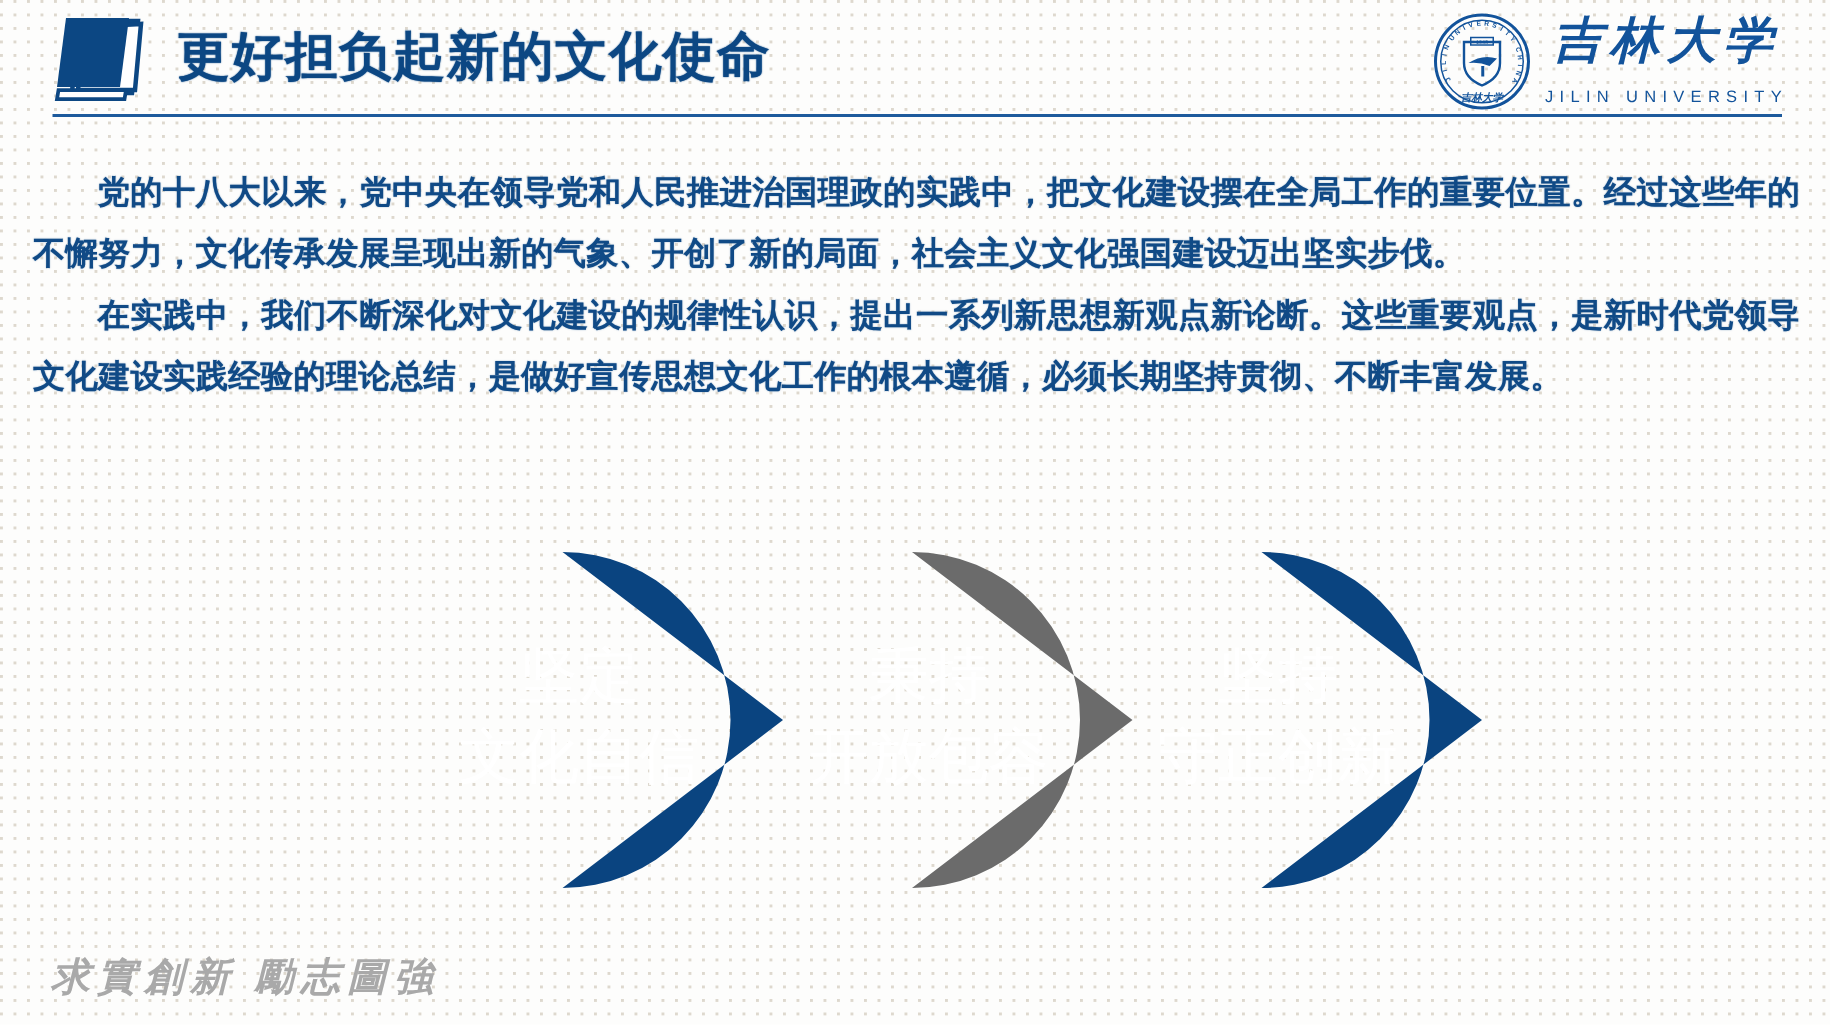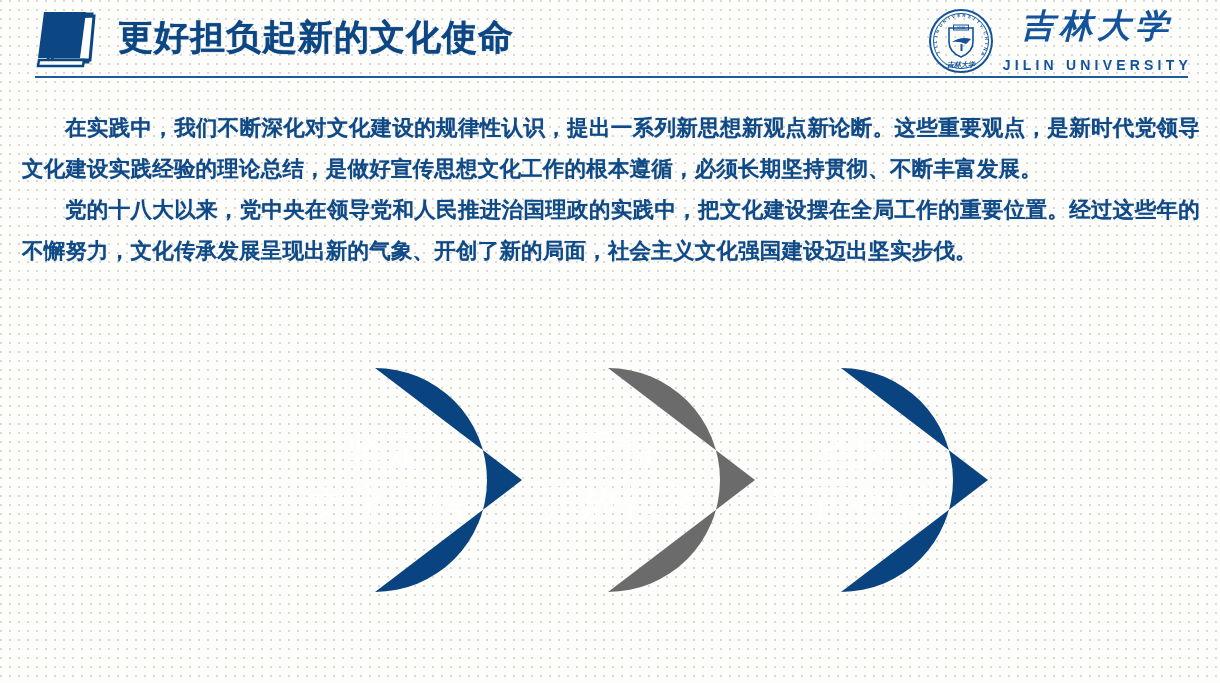--- a/index.html
+++ b/index.html
@@ -73,22 +73,22 @@
     font-family:"Liberation Serif","DejaVu Serif",serif;
     font-size:33px;
     font-weight:bold;
     color:#12539b;
     letter-spacing:5px;
     line-height:1.05;
     white-space:nowrap;
     font-style:italic;
   }
   #logo-en {
-    font-size:14px;
-    font-weight:bold;
+    font-size:11px;
+    font-weight:normal;
     color:#12539b;
     letter-spacing:4.2px;
     white-space:nowrap;
     margin-top:13px;
   }
 
   
   #body-copy {
     position:absolute;
     left:22px; top:108px;
@@ -197,22 +197,22 @@
       <div id="logo-wordmark">
         <div id="logo-cn">吉林大学</div>
         <div id="logo-en">JILIN UNIVERSITY</div>
       </div>
     </div>
 
     <div id="header-rule"></div>
   </div>
 
   <div id="body-copy">
+    <p class="para">党的十八大以来，党中央在领导党和人民推进治国理政的实践中，把文化建设摆在全局工作的重要位置。经过这些年的不懈努力，文化传承发展呈现出新的气象、开创了新的局面，社会主义文化强国建设迈出坚实步伐。</p>
     <p class="para">在实践中，我们不断深化对文化建设的规律性认识，提出一系列新思想新观点新论断。这些重要观点，是新时代党领导文化建设实践经验的理论总结，是做好宣传思想文化工作的根本遵循，必须长期坚持贯彻、不断丰富发展。</p>
-    <p class="para">党的十八大以来，党中央在领导党和人民推进治国理政的实践中，把文化建设摆在全局工作的重要位置。经过这些年的不懈努力，文化传承发展呈现出新的气象、开创了新的局面，社会主义文化强国建设迈出坚实步伐。</p>
   </div>
 
   <div id="diagram">
     <svg viewBox="0 0 740 240" width="740" height="240" aria-hidden="true">
 
       <g>
         <path id="shape3" d="M593 8
                  A112 112 0 1 1 593 232
                  L593 232
                  L740 120
@@ -239,14 +239,15 @@
                  L127 232
                  L274 120
                  Z" fill="#0a4480"></path>
         <text class="node-label" x="138" y="104">坚定</text>
         <text class="node-label" x="138" y="158">文化自信</text>
       </g>
 
     </svg>
   </div>
 
+  <div id="motto">求實創新 勵志圖強</div>
 
 </div>
 
 </body></html>

